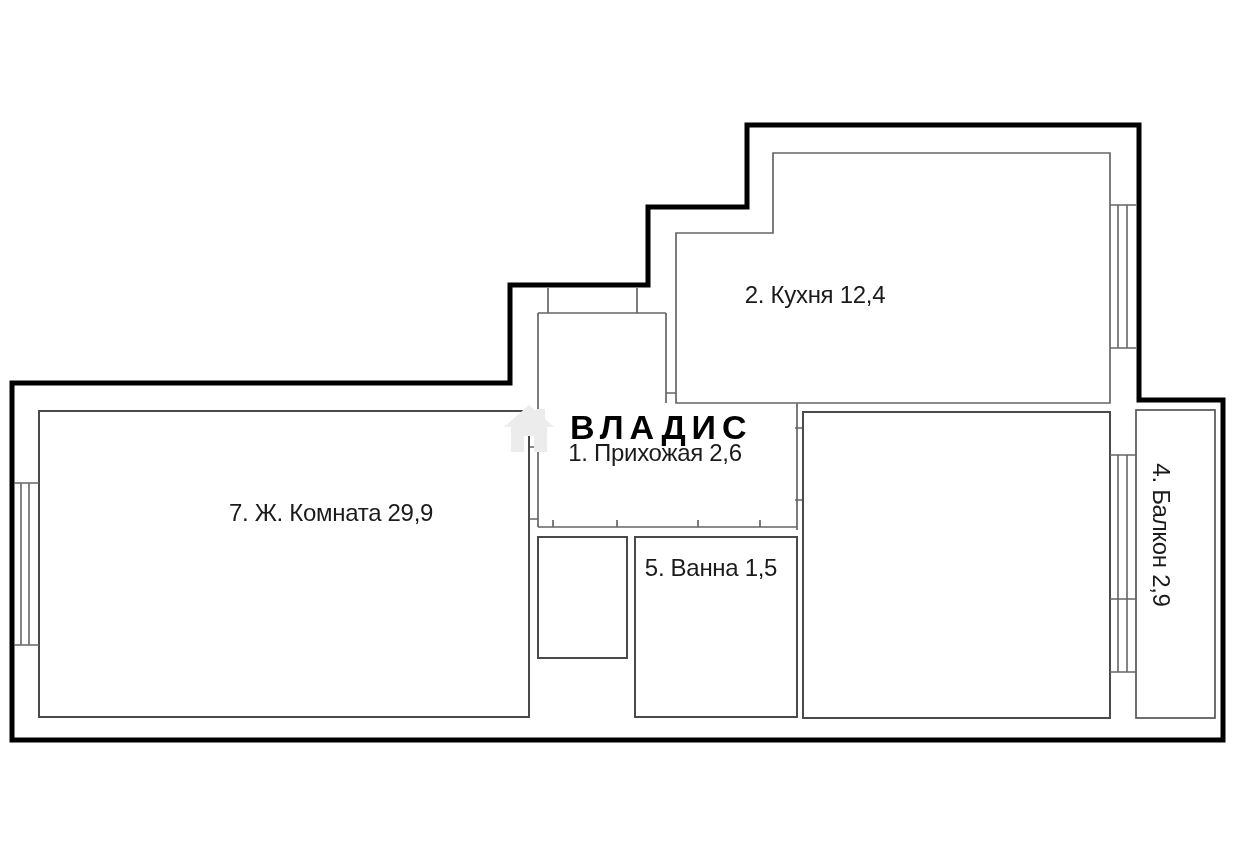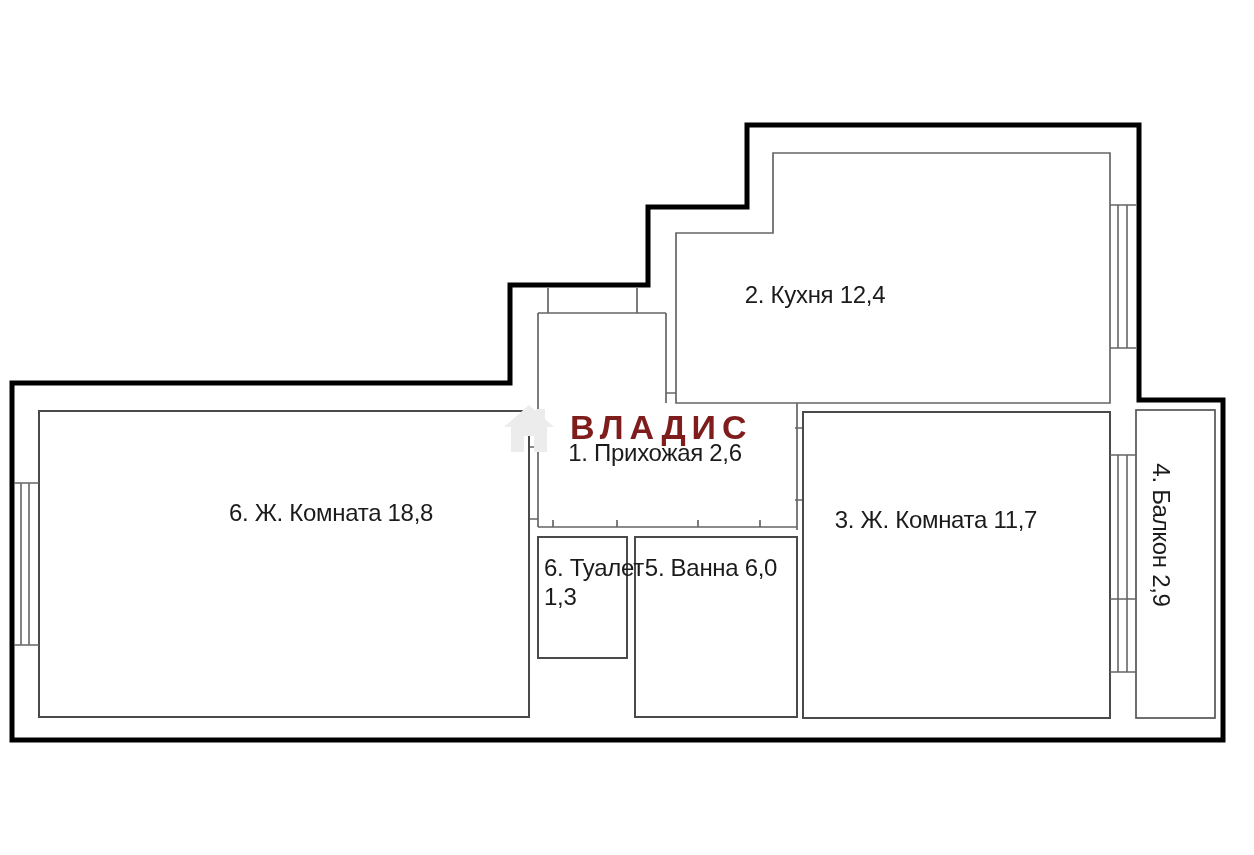--- a/index.html
+++ b/index.html
@@ -32,21 +32,21 @@
   #watermark{
     position:absolute;
     left:504px;top:405px;
     display:flex;align-items:flex-start;
     pointer-events:none;
   }
   #watermark .wm-text{
     font-size:34px;
     font-weight:bold;
     letter-spacing:6px;
-    color:#7f1d1d;
+    color:#000000;
     margin-left:14px;
     margin-top:3px;
   }
 </style>
 </head>
 <body>
 
 <div id="stage">
 
   <svg id="plan-svg" width="1254" height="855" viewBox="0 0 1254 855">
@@ -83,26 +83,21 @@
         <path d="M25,0 L50,22 L43,22 L43,47 L30,47 L30,31 L20,31 L20,47 L7,47 L7,22 L0,22 Z"></path>
       </g>
     </svg>
     <span class="wm-text">ВЛАДИС</span>
   </div>
 
   <div class="room-label" style="left:815px;top:295px;">2. Кухня 12,4</div>
 
   <div class="room-label" style="left:655px;top:453px;">1. Прихожая 2,6</div>
 
-  <div class="room-label" style="left:331px;top:513px;">6. Ж. Комната 18,8</div>
+  <div class="room-label" style="left:331px;top:513px;">7. Ж. Комната 29,9</div>
 
-  <div class="room-label" style="left:936px;top:520px;">3. Ж. Комната 11,7</div>
 
-  <div class="room-label" style="left:711px;top:568px;">5. Ванна 6,0</div>
+  <div class="room-label" style="left:711px;top:568px;">5. Ванна 1,5</div>
 
-  <div class="room-label block" style="left:544px;top:553px;">
-    <div>6. Туалет</div>
-    <div>1,3</div>
-  </div>
 
   <div class="room-label rot" style="left:1161px;top:535px;">4. Балкон 2,9</div>
 
 </div>
 
 </body></html>

